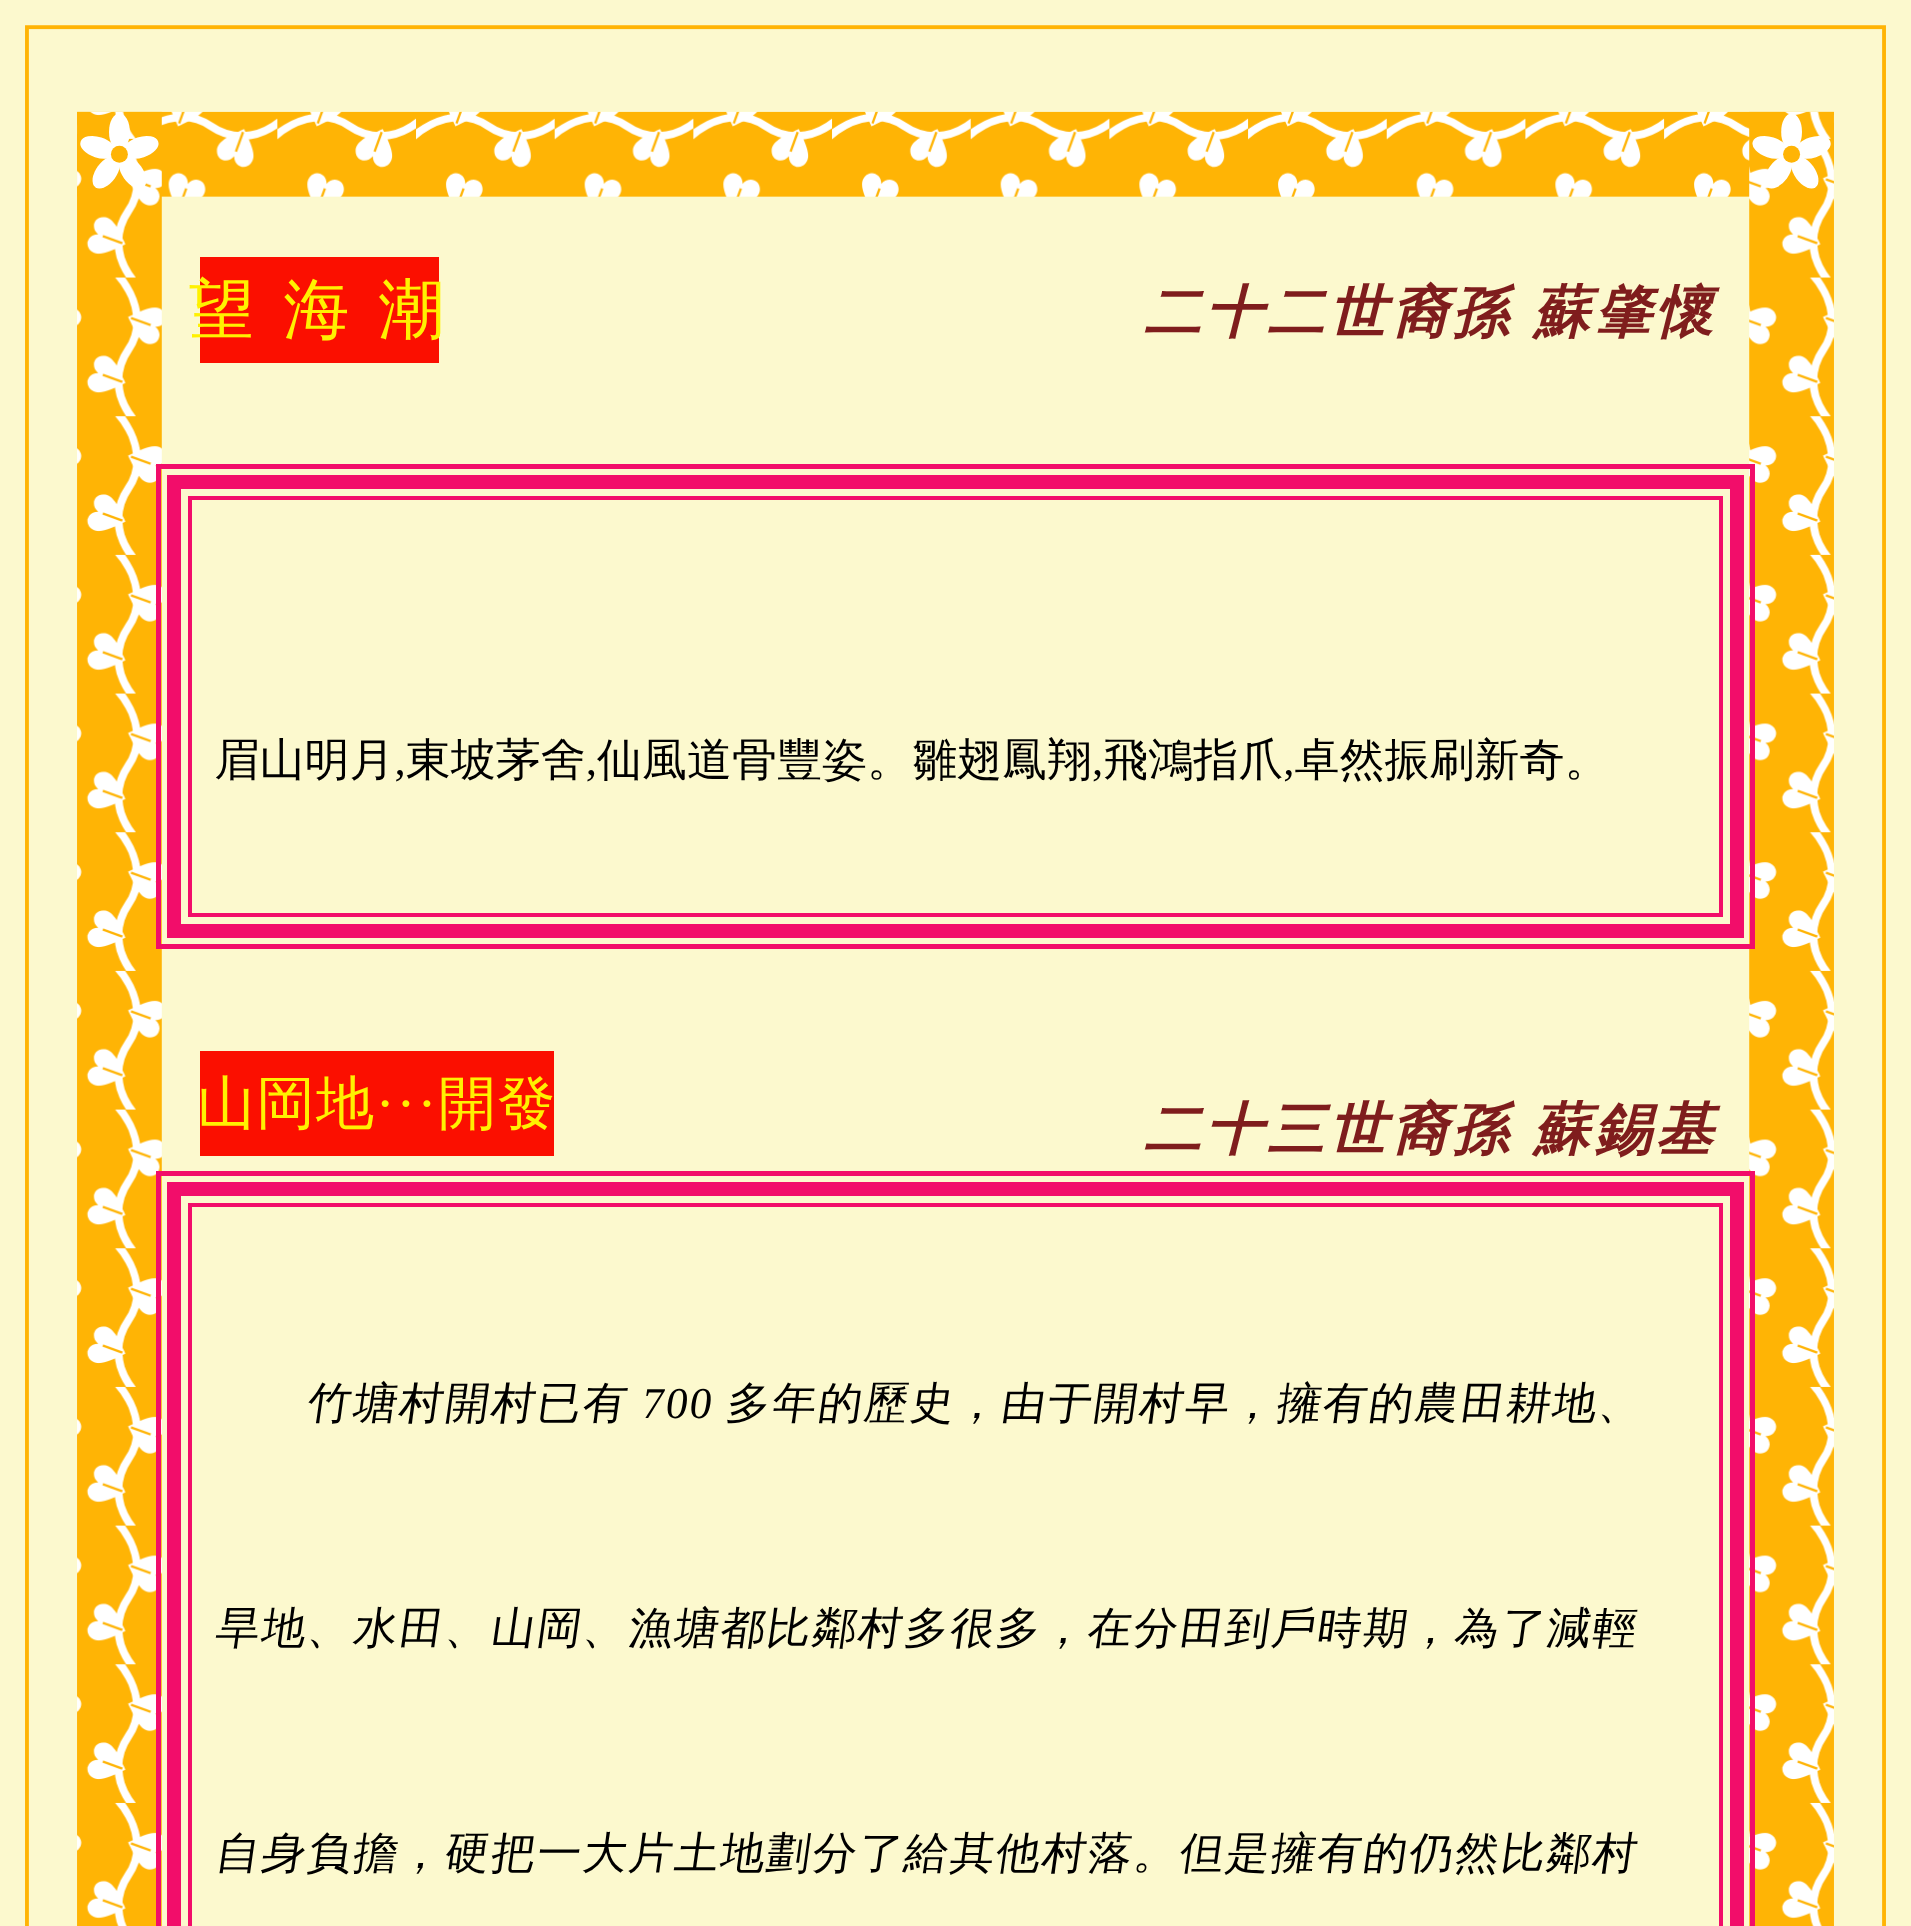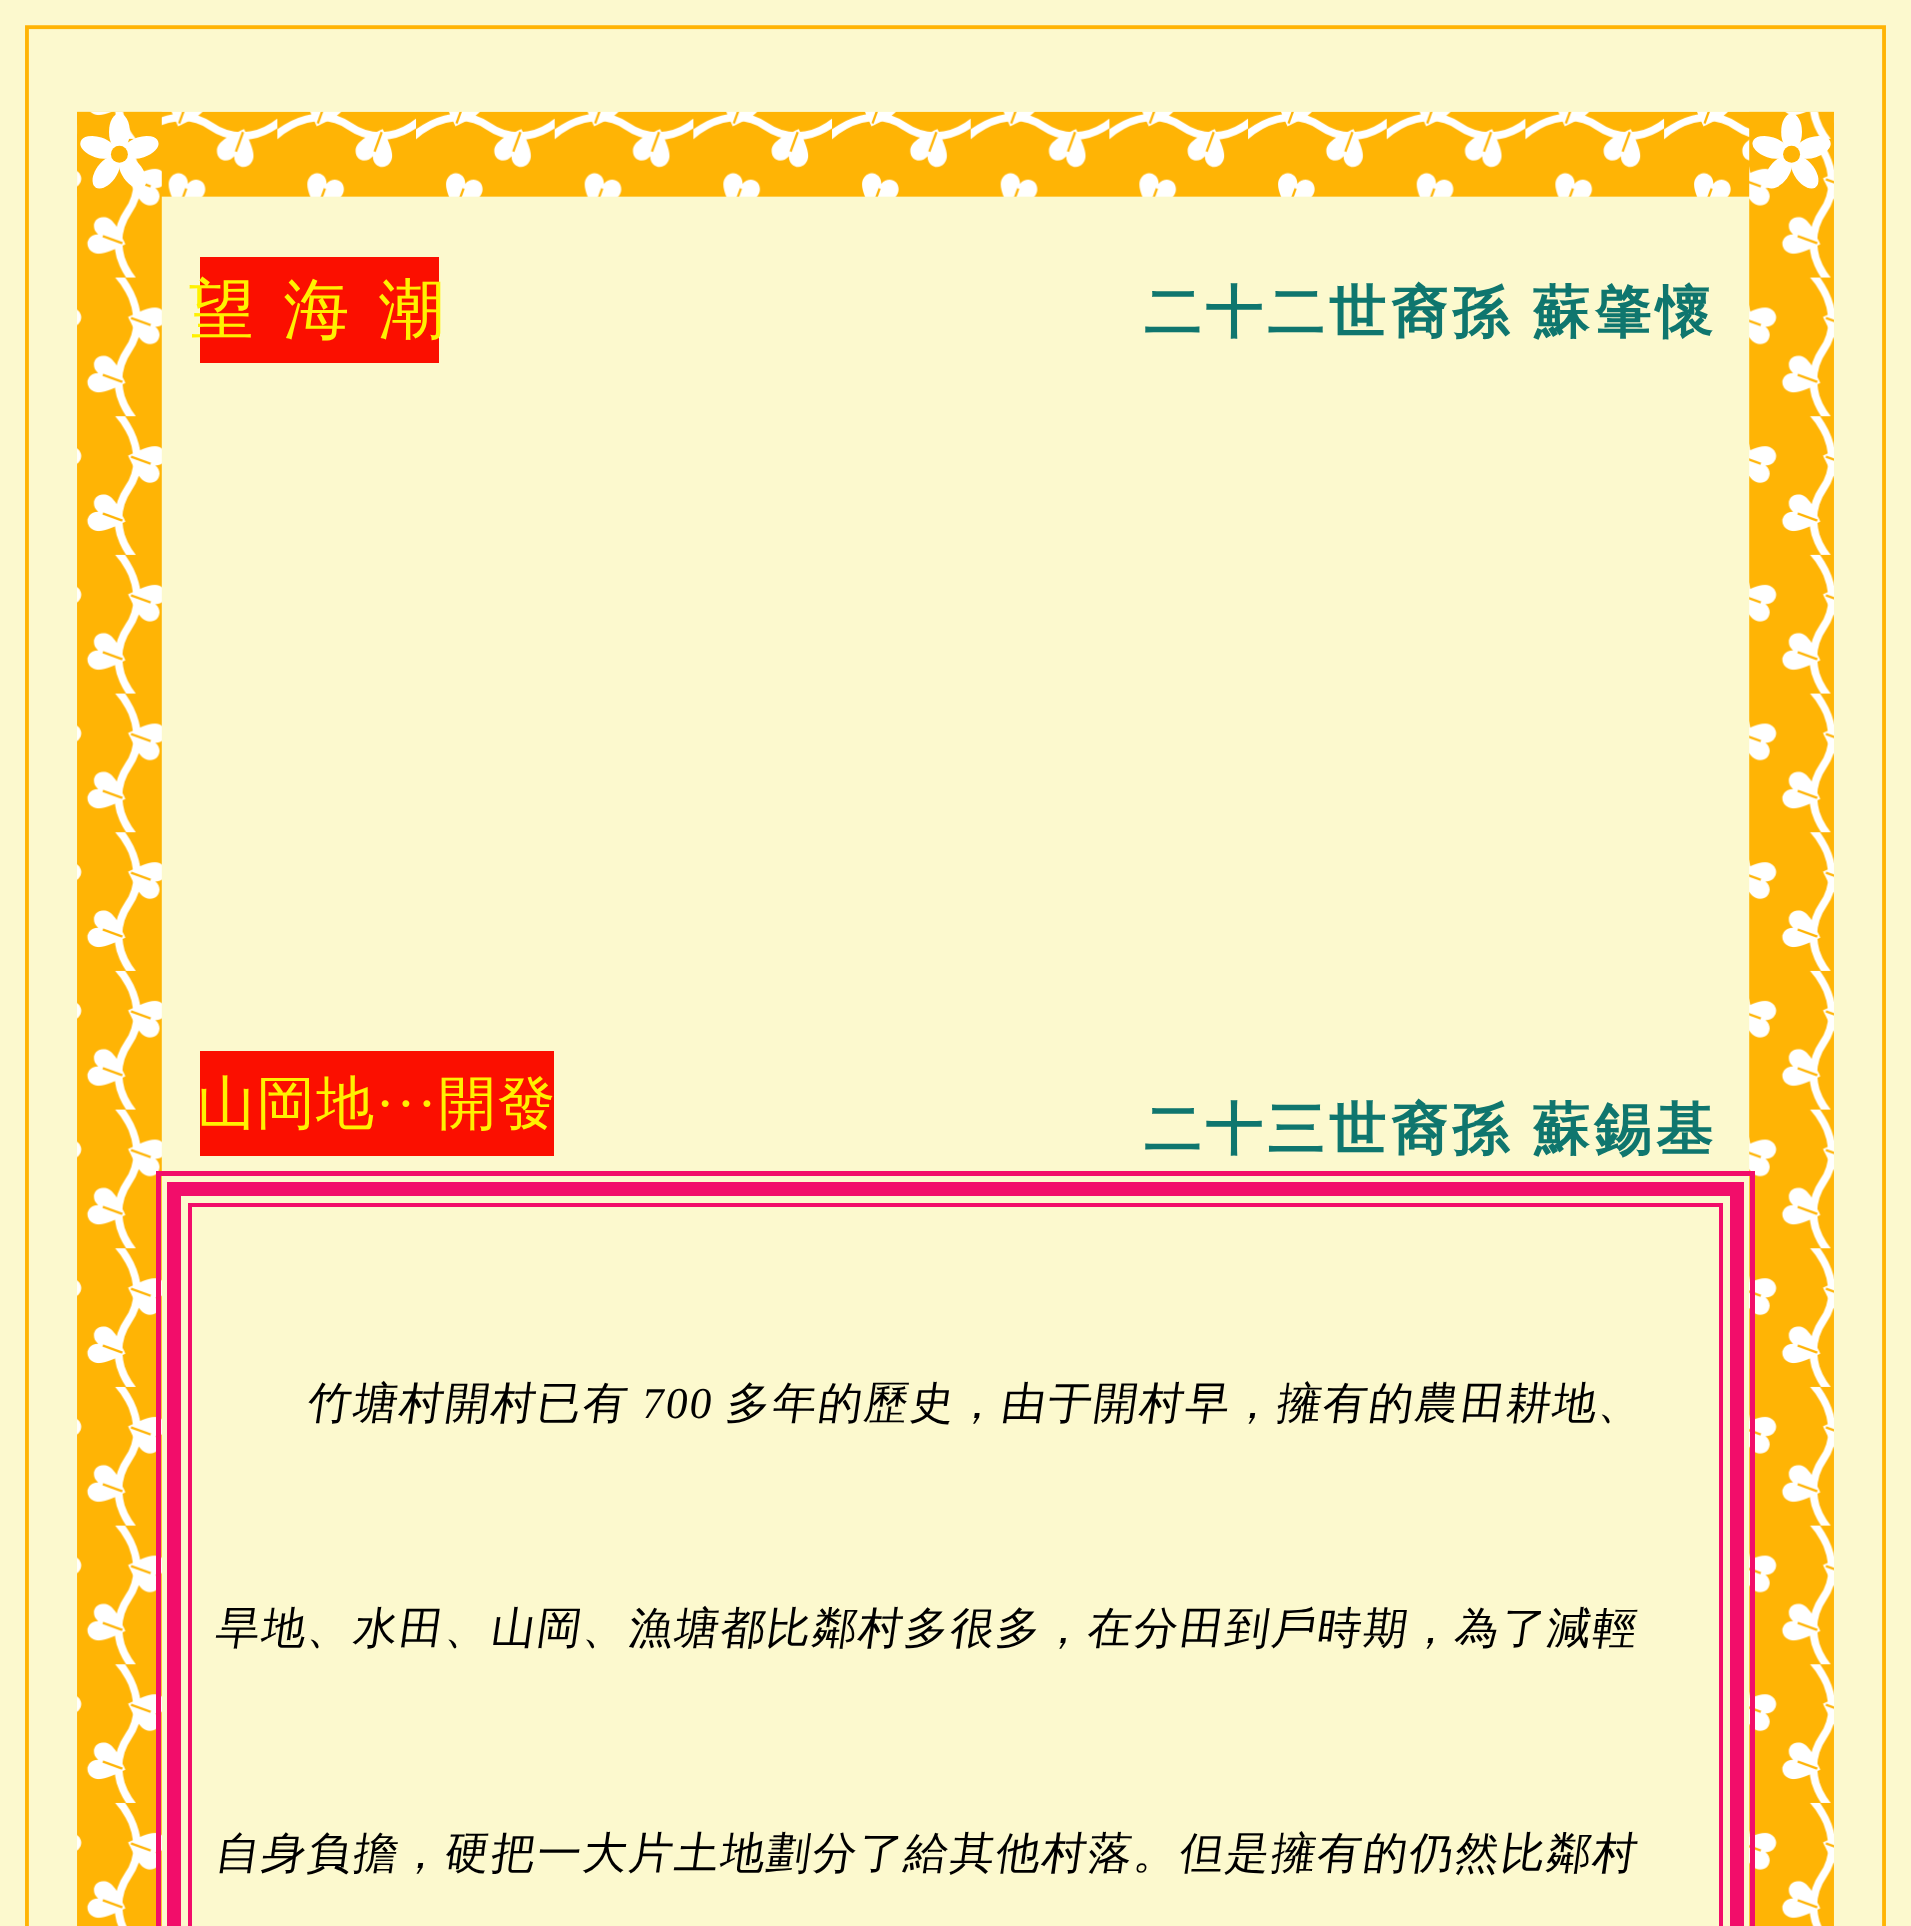--- a/index.html
+++ b/index.html
@@ -7,22 +7,22 @@
         background:var(--background,#FCF9CE);color:var(--text-black,#000);
         font-family:"Liberation Serif","DejaVu Serif",serif}
   .border-svg{position:absolute;left:0;top:0;width:100%;height:100%}
 
   .title-banner{position:absolute;left:200px;display:flex;align-items:center;justify-content:center;
         background:var(--banner-red,#FB0F00);color:var(--banner-yellow,#FFF100);
         font-weight:normal;white-space:pre}
   #banner1{top:257px;width:239px;height:106px;font-size:66px;letter-spacing:6.2px}
   #banner2{top:1051px;width:354px;height:105px;font-size:58px;letter-spacing:1.5px}
 
-  .author{position:absolute;right:193px;font-weight:bold;
-        font-size:57px;letter-spacing:4.6px;white-space:pre;color:#0f766e}
+  .author{position:absolute;right:193px;font-weight:bold;font-style:italic;
+        font-size:57px;letter-spacing:4.6px;white-space:pre;color:#7f1d1d}
   #author1{top:274px}
   #author2{top:1091px}
 
   .frame{position:absolute;left:156px;width:1599px;box-sizing:border-box;
         border:5.4px solid var(--frame-magenta,#F20D6A);padding:6.2px}
   #frame1{top:464px;height:485px}
   #frame2{top:1171px;height:1050px}
   .frame-mid{height:100%;box-sizing:border-box;border:14.6px solid var(--frame-magenta,#F20D6A);padding:7px}
   .frame-inner{height:100%;box-sizing:border-box;border:4.6px solid var(--frame-magenta,#F20D6A);overflow:hidden}
 
@@ -71,20 +71,30 @@
     <rect x="4541" y="290" width="220" height="6436" fill="url(#vineV)"></rect>
     <use href="#flower" transform="translate(310,400)"></use>
     <use href="#flower" transform="translate(4651,400)"></use>
     <use href="#flower" transform="translate(310,6616)"></use>
     <use href="#flower" transform="translate(4651,6616)"></use>
   </svg>
 
   <div class="title-banner" id="banner1">望 海 潮</div>
   <div class="author" id="author1">二十二世裔孫 蘇肇懷</div>
 
+  <div class="frame" id="frame1">
+    <div class="frame-mid">
+      <div class="frame-inner poem">
+        <div class="line">眉山明月,東坡茅舍,仙風道骨豐姿。雛翅鳳翔,飛鴻指爪,卓然振刷新奇。</div>
+        
+        
+        
+      </div>
+    </div>
+  </div>
 
   <div class="title-banner" id="banner2">山岡地···開發</div>
   <div class="author" id="author2">二十三世裔孫 蘇錫基</div>
 
   <div class="frame" id="frame2">
     <div class="frame-mid">
       <div class="frame-inner article">
         <div class="line">　　竹塘村開村已有 700 多年的歷史，由于開村早，擁有的農田耕地、</div>
         <div class="line">旱地、水田、山岡、漁塘都比鄰村多很多，在分田到戶時期，為了減輕</div>
         <div class="line">自身負擔，硬把一大片土地劃分了給其他村落。但是擁有的仍然比鄰村</div>

